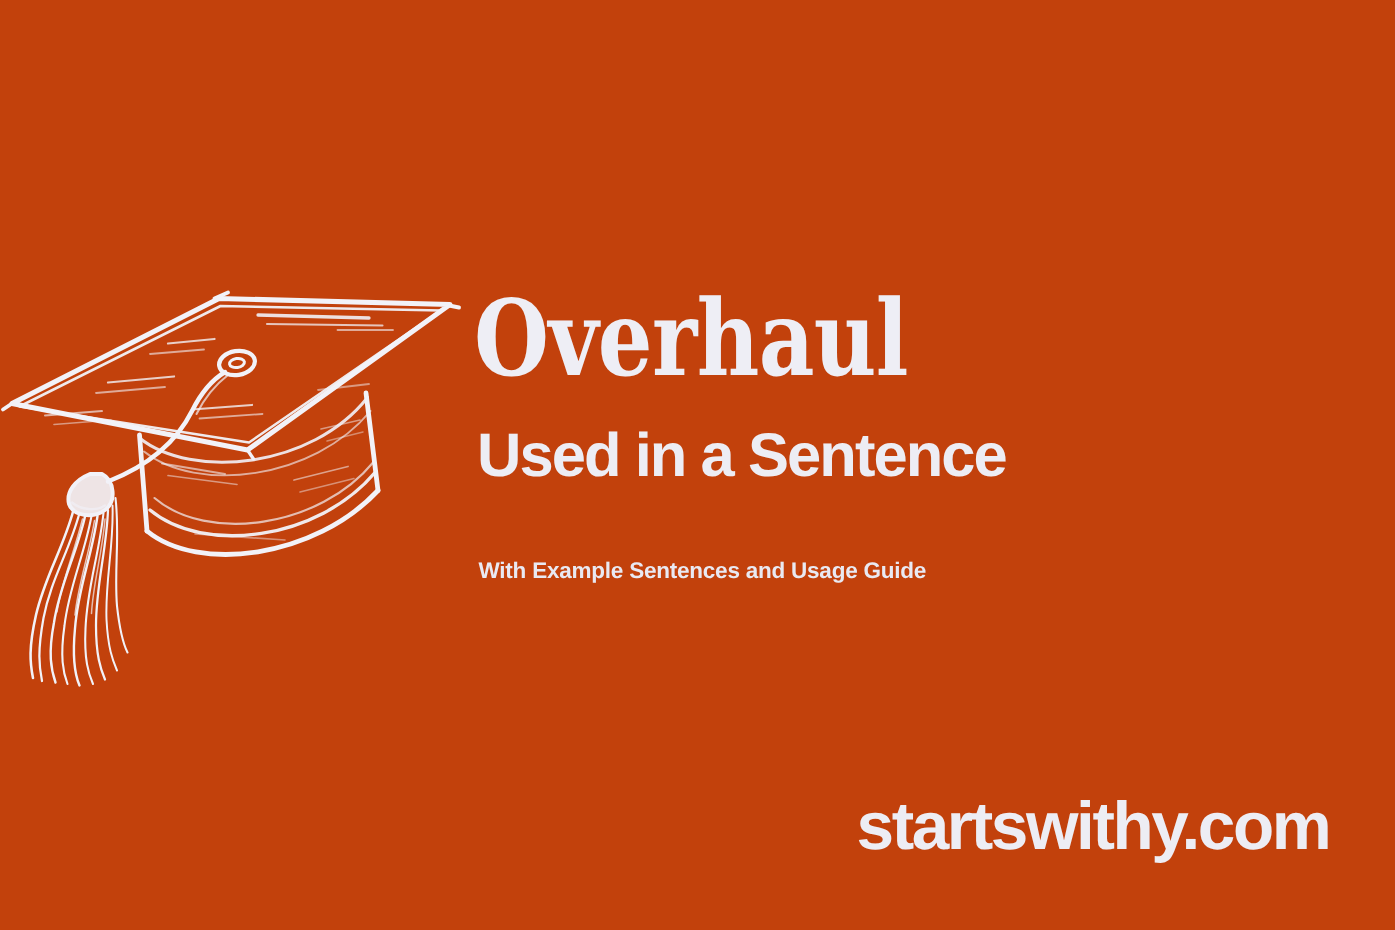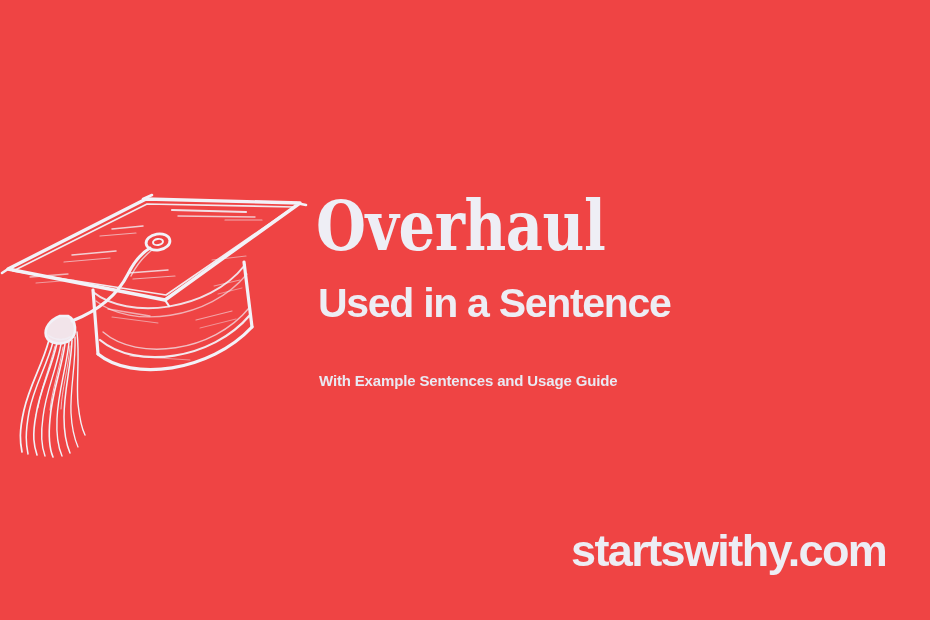--- a/index.html
+++ b/index.html
@@ -7,21 +7,21 @@
     padding: 0;
     background: #3c3c5a;
   }
   body {
     font-family: "Liberation Sans", sans-serif;
   }
   #canvas {
     position: relative;
     width: 930px;
     height: 620px;
-    background: #ef4444;
+    background: #c2410c;
     overflow: hidden;
   }
 
   
   #cap-illustration {
     position: absolute;
     left: 0px;
     top: 170px;
     width: 320px;
     height: 290px;

